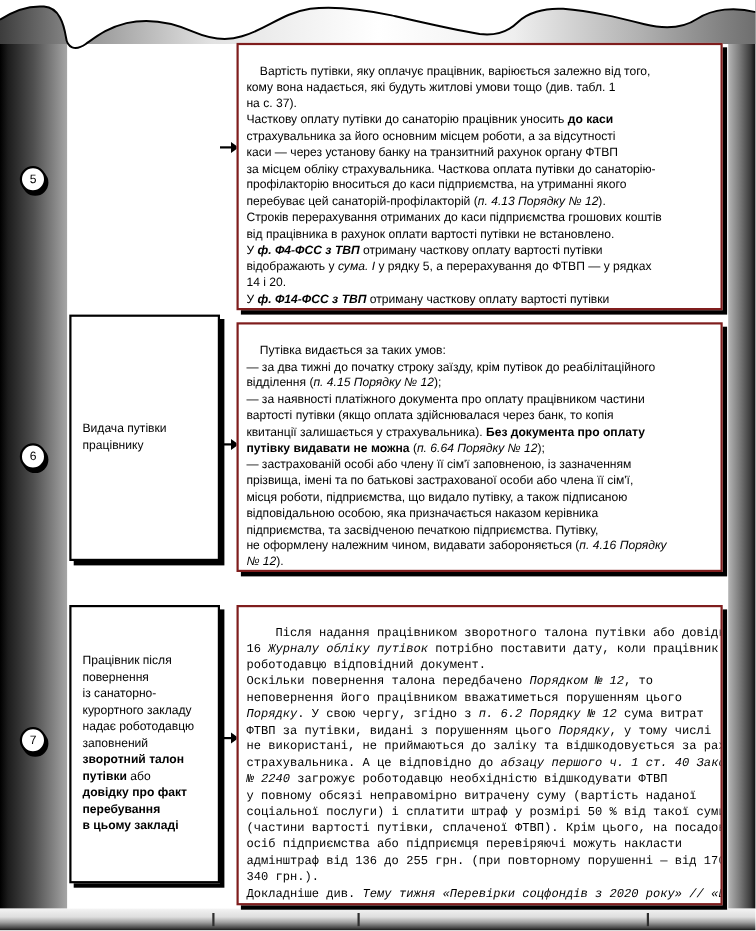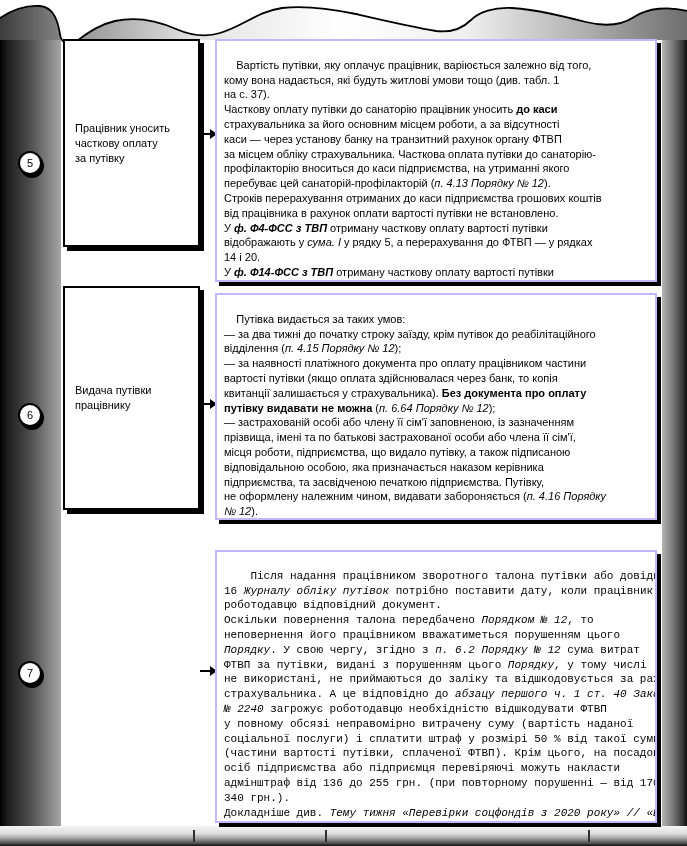--- a/index.html
+++ b/index.html
@@ -20,21 +20,21 @@
   .torn{position:absolute;top:0;left:0;width:687px;height:60px;z-index:2;}
   
   .badge{position:absolute;left:18px;width:20px;height:20px;border:2px solid #000;border-radius:50%;
     background:#fff;box-shadow:2px 3px 0 #000;display:flex;align-items:center;justify-content:center;
     font-size:11px;line-height:11px;z-index:3;}
   .badge5{top:151px;} .badge6{top:403px;} .badge7{top:661px;}
   .stepbox{position:absolute;left:63px;width:137px;box-sizing:border-box;border:2px solid #000;background:#fff;
     box-shadow:4px 4px 0 #000;display:flex;align-items:center;padding:6px 10px;
     font-size:11px;line-height:15px;white-space:pre;overflow:hidden;z-index:3;}
   .step5{top:39px;height:208px;} .step6{top:286px;height:224px;} .step7{top:550px;height:253px;}
-  .detailbox{position:absolute;left:215px;width:442px;box-sizing:border-box;border:2px solid #c4b5fd;background:#fff;
+  .detailbox{position:absolute;left:215px;width:442px;box-sizing:border-box;border:2px solid #7f1d1d;background:#fff;
     box-shadow:4px 4px 0 #000;padding:2px 4px 2px 7px;
     font-size:11px;line-height:14.8px;white-space:pre;overflow:hidden;z-index:3;}
   .det5{top:39px;height:243px;} .det6{top:293px;height:227px;} .det7{top:550px;height:273px;font-family:Liberation Mono, monospace;}
   .arrow{position:absolute;left:200px;width:14px;height:2px;background:#000;z-index:3;}
   .arrow::after{content:"";position:absolute;right:-3px;top:-4px;width:0;height:0;
     border-left:7px solid #000;border-top:5px solid transparent;border-bottom:5px solid transparent;}
   .ar5{top:133px;} .ar6{top:403px;} .ar7{top:670px;}
   .b{font-weight:bold;text-align:center;} .i{font-style:italic;}
 </style>
 </head>
@@ -61,25 +61,20 @@
         <stop offset="1" stop-color="#6e6e6e"></stop>
       </linearGradient>
     </defs>
     <path d="M0,18 C12,10 26,5 40,6 C54,7 58,22 60,34 C61,43 68,47 78,40 C88,33 98,25 115,21 C138,16 158,21 176,29 C190,35 204,38 220,33 C244,26 256,12 282,8 C306,5 332,9 356,14 C382,20 412,27 436,31 C452,33 463,28 471,20 C479,12 494,7 512,8 C538,10 562,16 586,22 C606,27 622,25 634,17 C648,8 668,6 687,11 L687,40 L0,40 Z" fill="url(#hg)"></path>
     <path d="M0,18 C12,10 26,5 40,6 C54,7 58,22 60,34 C61,43 68,47 78,40 C88,33 98,25 115,21 C138,16 158,21 176,29 C190,35 204,38 220,33 C244,26 256,12 282,8 C306,5 332,9 356,14 C382,20 412,27 436,31 C452,33 463,28 471,20 C479,12 494,7 512,8 C538,10 562,16 586,22 C606,27 622,25 634,17 C648,8 668,6 687,11 L687,0 L0,0 Z" fill="#ffffff"></path>
     <path d="M0,18 C12,10 26,5 40,6 C54,7 58,22 60,34 C61,43 68,47 78,40 C88,33 98,25 115,21 C138,16 158,21 176,29 C190,35 204,38 220,33 C244,26 256,12 282,8 C306,5 332,9 356,14 C382,20 412,27 436,31 C452,33 463,28 471,20 C479,12 494,7 512,8 C538,10 562,16 586,22 C606,27 622,25 634,17 C648,8 668,6 687,11" fill="none" stroke="#000000" stroke-width="1.8"></path>
   </svg>
 
   <div class="badge badge5">
     <span>5</span>
-  </div>
-  <div class="stepbox step5">
-    <span><span>Працівник уносить
-часткову оплату
-за путівку</span></span>
   </div>
   <div class="arrow ar5"></div>
   <div class="detailbox det5">
     <span><span>Вартість путівки, яку оплачує працівник, варіюється залежно від того,
 кому вона надається, які будуть житлові умови тощо (див. табл. 1
 на с. 37).
 Часткову оплату путівки до санаторію працівник уносить </span><span class="b">до каси</span><span>
 страхувальника за його основним місцем роботи, а за відсутності
 каси — через установу банку на транзитний рахунок органу ФТВП
 за місцем обліку страхувальника. Часткова оплата путівки до санаторію-
@@ -116,20 +111,33 @@
 відповідальною особою, яка призначається наказом керівника
 підприємства, та засвідченою печаткою підприємства. Путівку,
 не оформлену належним чином, видавати забороняється (</span><span class="i">п. 4.16 Порядку</span><span>
 </span><span class="i">№ 12</span><span>).
 Про видачу путівки потрібно зробити запис у </span><span class="i">Журналі обліку путівок</span></span>
   </div>
 
   <div class="badge badge7">
     <span>7</span>
   </div>
+  <div class="stepbox step7">
+    <span><span>Працівник після
+повернення
+із санаторно-
+курортного закладу
+надає роботодавцю
+заповнений
+</span><span class="b">зворотний талон
+путівки</span><span> або
+</span><span class="b">довідку про факт
+перебування
+в цьому закладі</span></span>
+  </div>
   <div class="arrow ar7"></div>
   <div class="detailbox det7">
     <span><span>Після надання працівником зворотного талона путівки або довідки у графі
 16 </span><span class="i">Журналу обліку путівок</span><span> потрібно поставити дату, коли працівник надав
 роботодавцю відповідний документ.
 Оскільки повернення талона передбачено </span><span class="i">Порядком № 12</span><span>, то
 неповернення його працівником вважатиметься порушенням цього
 </span><span class="i">Порядку</span><span>. У свою чергу, згідно з </span><span class="i">п. 6.2 Порядку № 12</span><span> сума витрат
 ФТВП за путівки, видані з порушенням цього </span><span class="i">Порядку</span><span>, у тому числі
 не використані, не приймаються до заліку та відшкодовується за рахунок

